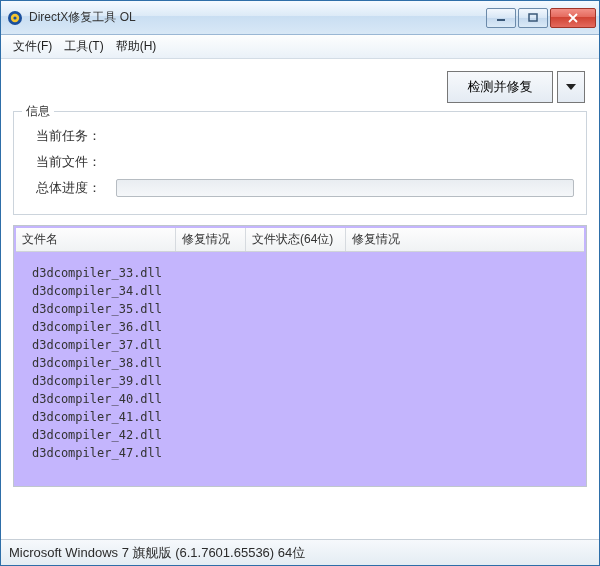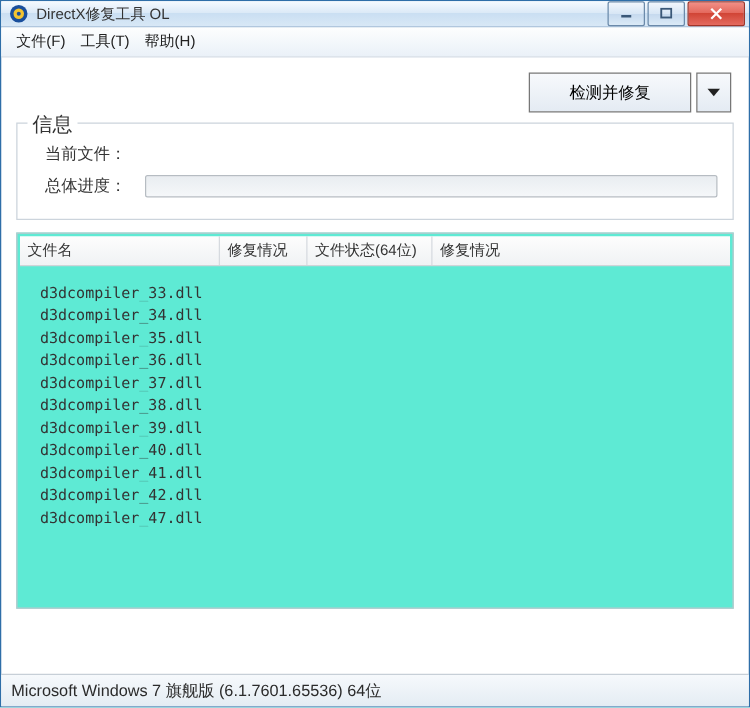--- a/index.html
+++ b/index.html
@@ -14,21 +14,21 @@
   }
   .window {
     width: 600px;
     height: 566px;
     border: 1px solid #2e6ea8;
     background: #fff;
     display: flex;
     flex-direction: column;
   }
   .titlebar {
-    height: 21px;
+    height: 34px;
     background: linear-gradient(to bottom, #f5faff 0%, #dceaf7 45%, #c9def2 46%, #d8e8f6 100%);
     display: flex;
     align-items: center;
     padding: 0 0 0 6px;
     border-bottom: 1px solid #9ab7d4;
   }
   .titlebar .app-icon {
     width: 16px;
     height: 16px;
     margin-right: 6px;
@@ -84,21 +84,21 @@
 
   .action-row {
     display: flex;
     justify-content: flex-end;
     padding: 4px 4px 2px 4px;
   }
   .action-btn-wrap {
     display: flex;
   }
   .main-btn {
-    width: 130px;
+    width: 106px;
     height: 32px;
     background: linear-gradient(to bottom, #f7f9fc, #e4ebf3);
     border: 1px solid #777;
     display: flex;
     align-items: center;
     justify-content: center;
     font-size: 13px;
     cursor: default;
   }
   .dropdown-btn {
@@ -118,21 +118,21 @@
     margin: 0 2px;
     padding: 10px 12px 12px 12px;
     position: relative;
   }
   .groupbox .legend {
     position: absolute;
     left: 8px;
     top: -9px;
     background: #fff;
     padding: 0 4px;
-    font-size: 16px;
+    font-size: 12px;
     color: #333;
   }
   .info-row {
     display: flex;
     align-items: center;
     height: 24px;
     margin: 2px 0;
     font-size: 13px;
     color: #333;
     padding-left: 10px;
@@ -147,21 +147,21 @@
   }
 
   .list-panel {
     border: 1px solid #bfc6cd;
     flex: 1;
     margin: 4px 2px 0 2px;
     display: flex;
     flex-direction: column;
     overflow: hidden;
     padding: 2px;
-    background: #5eead4;
+    background: #c4b5fd;
   }
   .list-header {
     display: flex;
     height: 24px;
     border-bottom: 1px solid #d0d4d8;
     background: linear-gradient(to bottom, #fdfdfd, #f0f2f4);
     font-size: 12px;
     color: #333;
   }
   .list-header .col {
@@ -261,20 +261,23 @@
           <svg width="12" height="12" viewBox="0 0 12 12">
               <path d="M1 3 L6 9 L11 3 Z" fill="#222"></path>
             </svg>
         </div>
       </div>
     </div>
 
     <div class="groupbox">
       <div class="legend">信息</div>
       <div class="info-row">
+        <span class="info-label">当前任务：</span>
+      </div>
+      <div class="info-row">
         <span class="info-label">当前文件：</span>
       </div>
       <div class="info-row">
         <span class="info-label">总体进度：</span>
         <div class="progress-bar"></div>
       </div>
     </div>
 
     <div class="list-panel">
       <div class="list-header">

